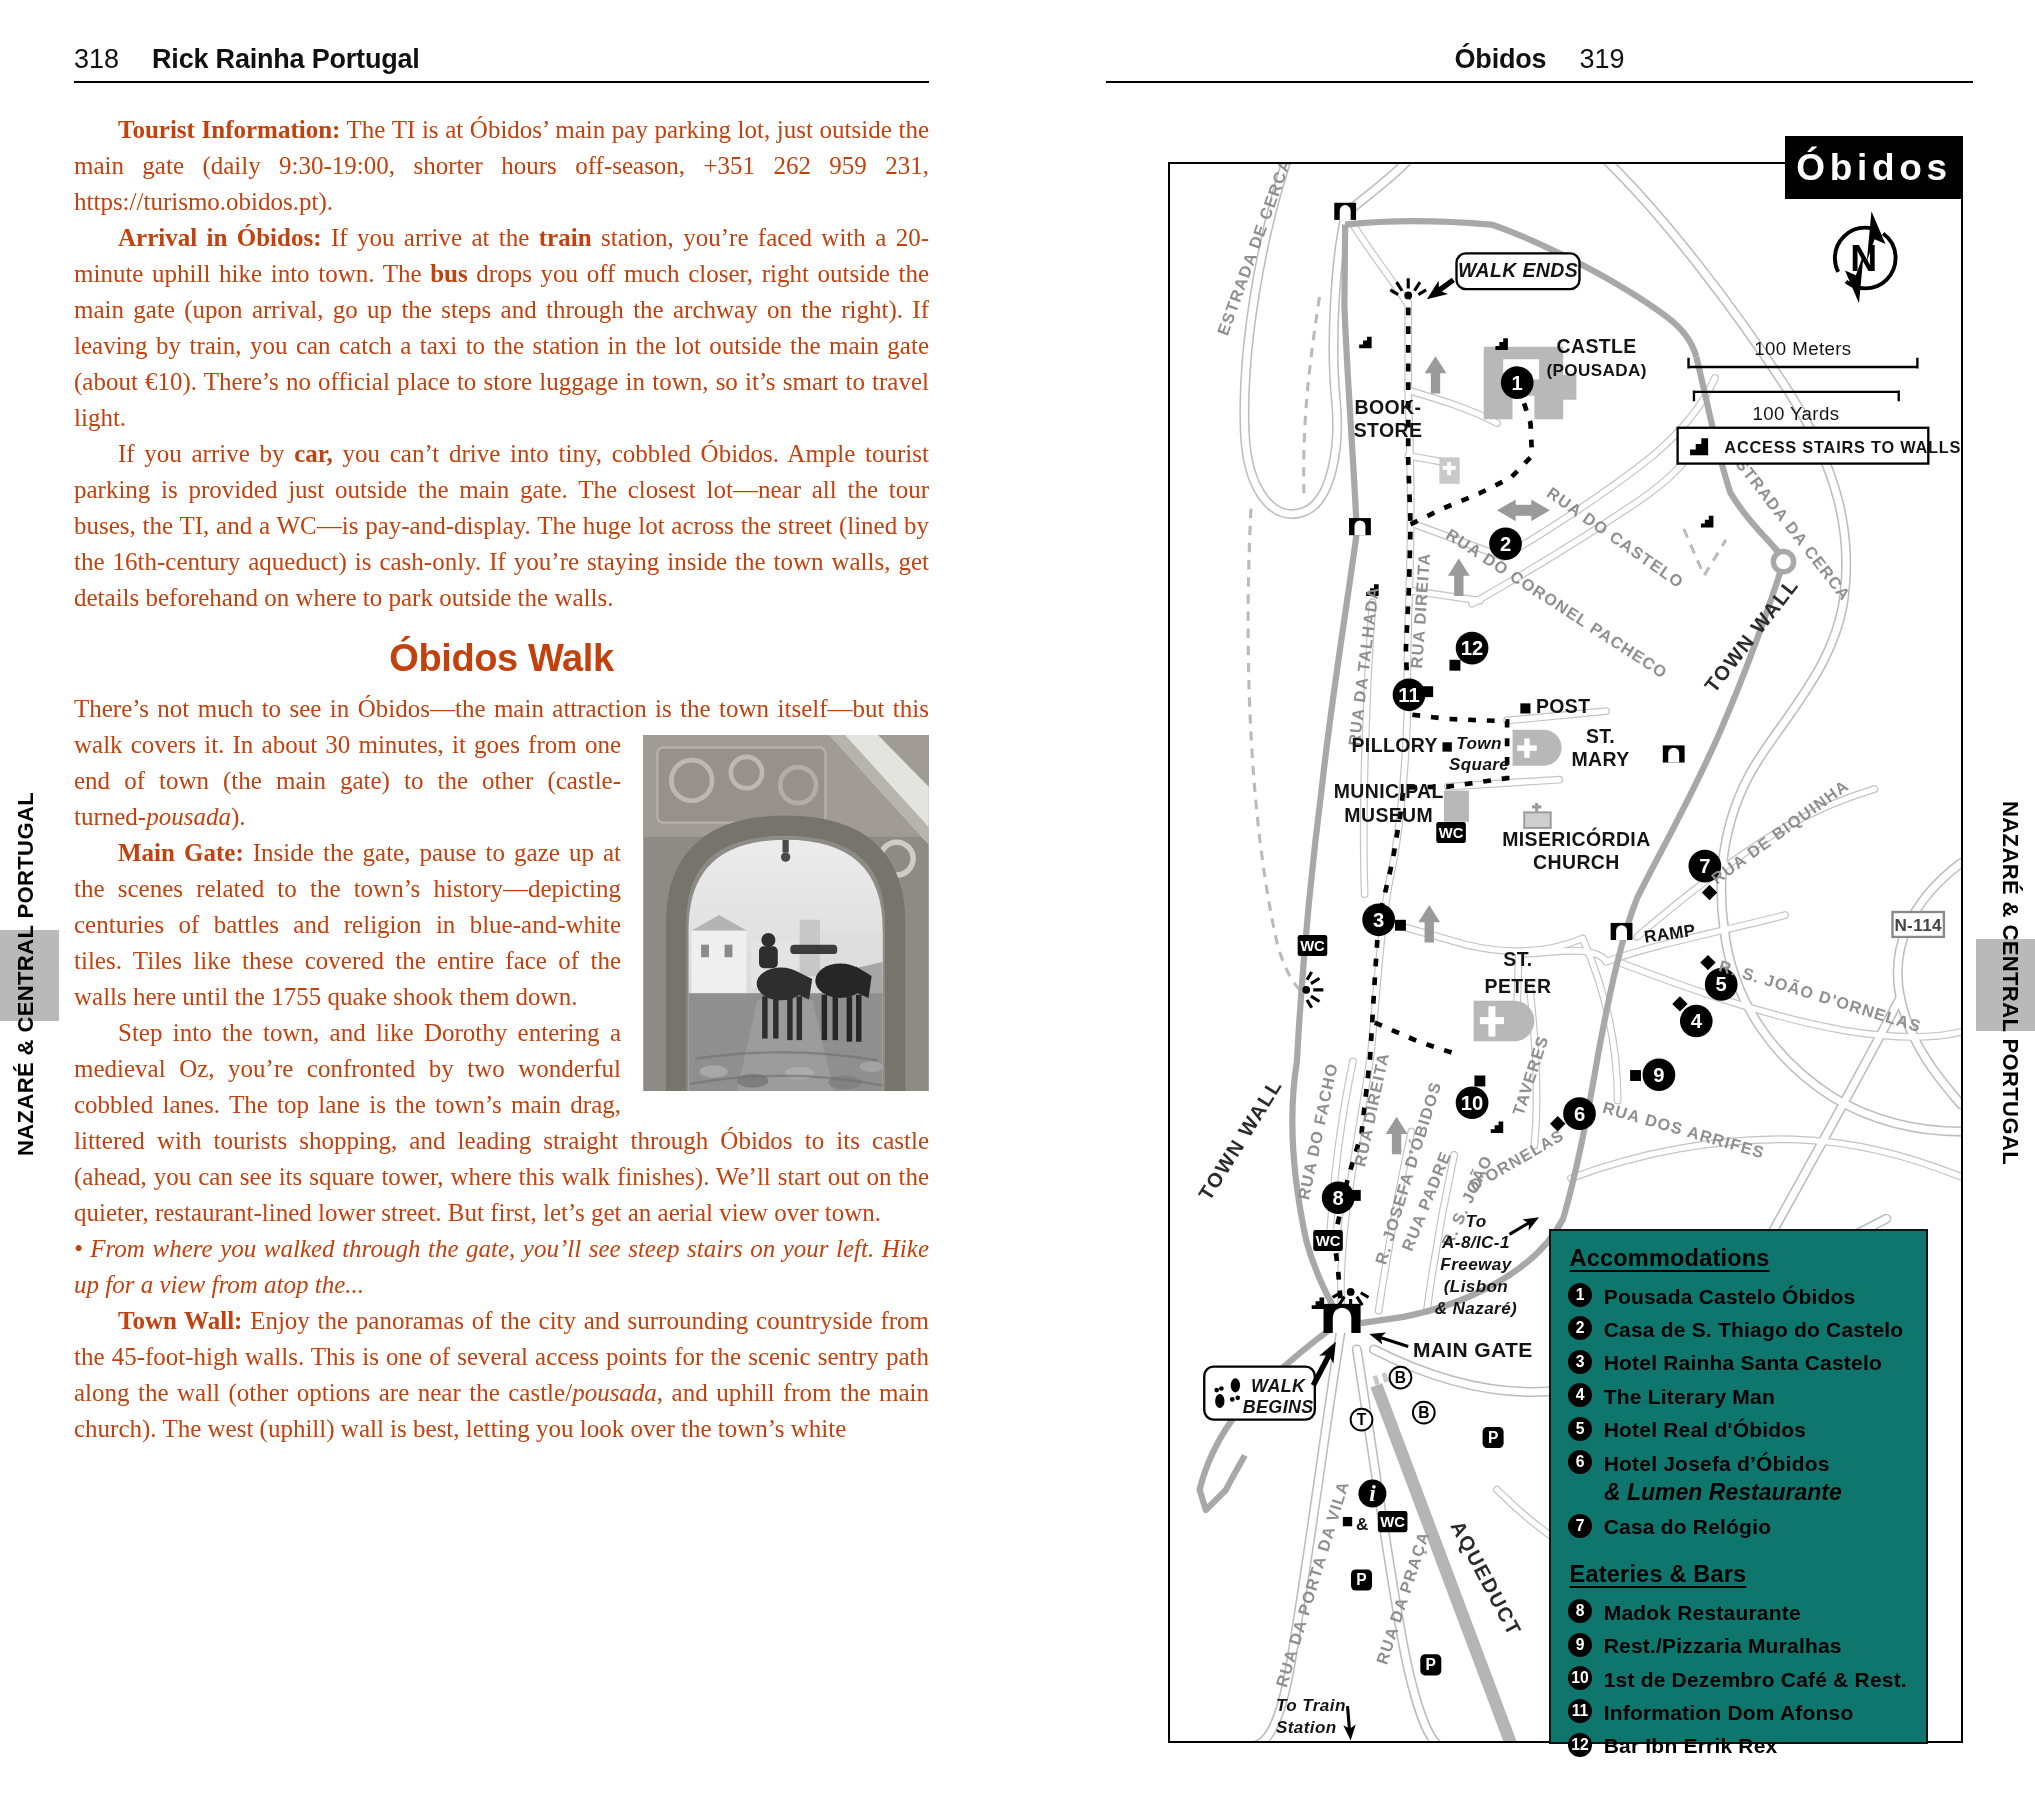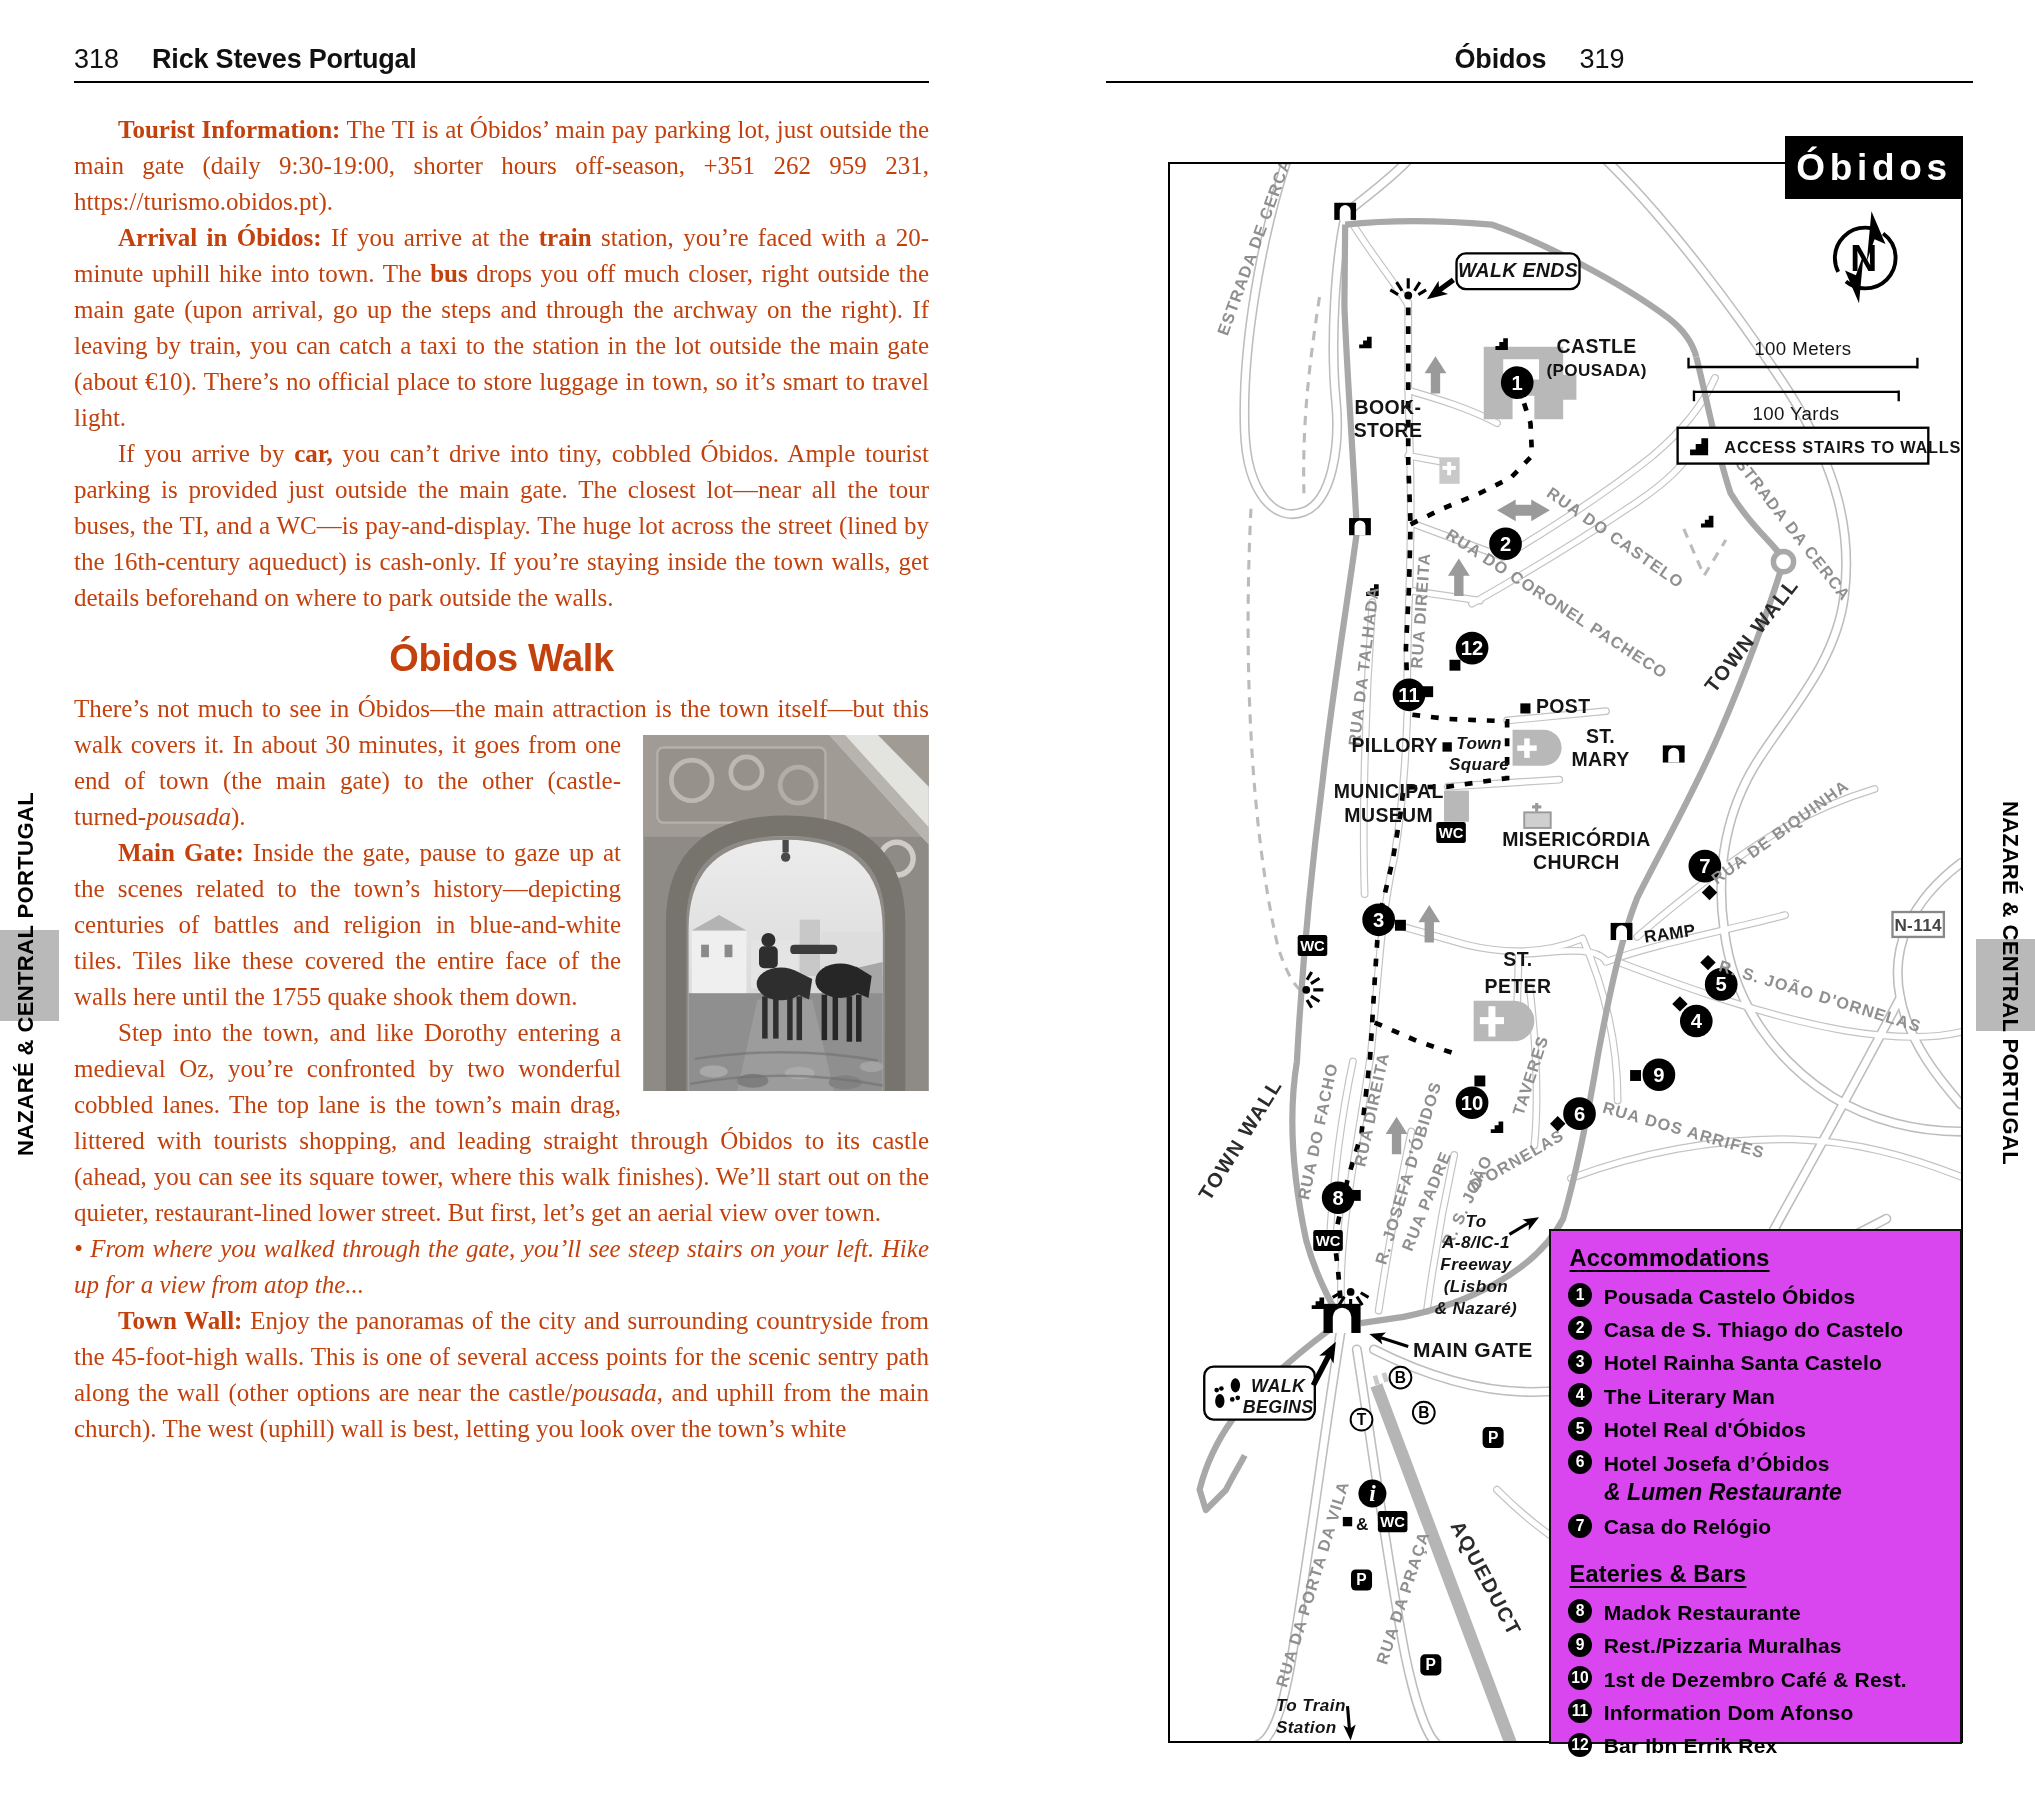--- a/index.html
+++ b/index.html
@@ -60,21 +60,21 @@
   .wct{font-family:"Liberation Sans",sans-serif;font-weight:700;font-size:19px;fill:#fff;
        text-anchor:middle;}
   .glyph{font-family:"Liberation Sans",sans-serif;font-weight:700;font-size:20px;fill:#000;
        text-anchor:middle;}
   .rcA{fill:none;stroke:#bdbdbd;stroke-width:13px;stroke-linecap:round;}
   .rfA{fill:none;stroke:#fff;stroke-width:9px;stroke-linecap:round;}
   .rcB{fill:none;stroke:#c3c3c3;stroke-width:10px;stroke-linecap:round;}
   .rfB{fill:none;stroke:#fff;stroke-width:7px;stroke-linecap:round;}
 
   
-  .legend{position:absolute;left:379px;top:1065px;width:413px;height:515px;background:#d946ef;
+  .legend{position:absolute;left:379px;top:1065px;width:379px;height:515px;background:#0f766e;
           border:2.3px solid #111;box-sizing:border-box;padding:12.5px 17px;z-index:2;
           font-family:"Liberation Sans",sans-serif;color:#000;}
   .leg-h{font-size:23.5px;font-weight:700;text-decoration:underline;text-underline-offset:3.9px;
          margin:1.6px 0 11px 1.6px;letter-spacing:0.2px;}
   .leg-h2{margin-top:22px;}
   .lrow{display:flex;align-items:flex-start;gap:11.7px;margin-bottom:7.8px;}
   .lnum{flex:none;width:24px;height:24px;border-radius:50%;background:#000;color:#fff;
         font-size:15.7px;font-weight:700;text-align:center;line-height:24px;}
   .llab{font-size:21px;font-weight:700;letter-spacing:0.2px;padding-top:1.6px;white-space:nowrap;}
   .lcont{font-size:23px;font-weight:700;margin:-4.7px 0 7.8px 36px;font-style:italic;}
@@ -84,21 +84,21 @@
 
 <div id="page">
 
   <div class="vgray" style="left:0;top:930px;width:59px;height:91px;"></div>
   <div class="vside left">NAZARÉ &amp; CENTRAL PORTUGAL</div>
 
   <div class="vgray" style="left:1976px;top:939px;width:59px;height:92px;"></div>
   <div class="vside right">NAZARÉ &amp; CENTRAL PORTUGAL</div>
 
   <header class="hdr hdr-l">
-    <span class="pnum">318</span><span class="btitle">Rick Steves Portugal</span>
+    <span class="pnum">318</span><span class="btitle">Rick Rainha Portugal</span>
   </header>
   <header class="hdr hdr-r">
     <span class="btitle">Óbidos</span><span class="pnum">319</span>
   </header>
 
   <main class="bodytext">
     <p><b>Tourist Information:</b><span> The TI is at Óbidos’ main pay parking lot, just outside the main gate (daily 9:30-19:00, shorter hours off-season, +351 262 959 231, https://turismo.obidos.pt).</span></p>
     <p><b>Arrival in Óbidos:</b><span> If you arrive at the </span><b>train</b><span> station, you’re faced with a 20-minute uphill hike into town. The </span><b>bus</b><span> drops you off much closer, right outside the main gate (upon arrival, go up the steps and through the archway on the right). If leaving by train, you can catch a taxi to the station in the lot outside the main gate (about €10). There’s no official place to store luggage in town, so it’s smart to travel light.</span></p>
     <p><span>If you arrive by </span><b>car,</b><span> you can’t drive into tiny, cobbled Óbidos. Ample tourist parking is provided just outside the main gate. The closest lot—near all the tour buses, the TI, and a WC—is pay-and-display. The huge lot across the street (lined by the 16th-century aqueduct) is cash-only. If you’re staying inside the town walls, get details beforehand on where to park outside the walls.</span></p>
 

